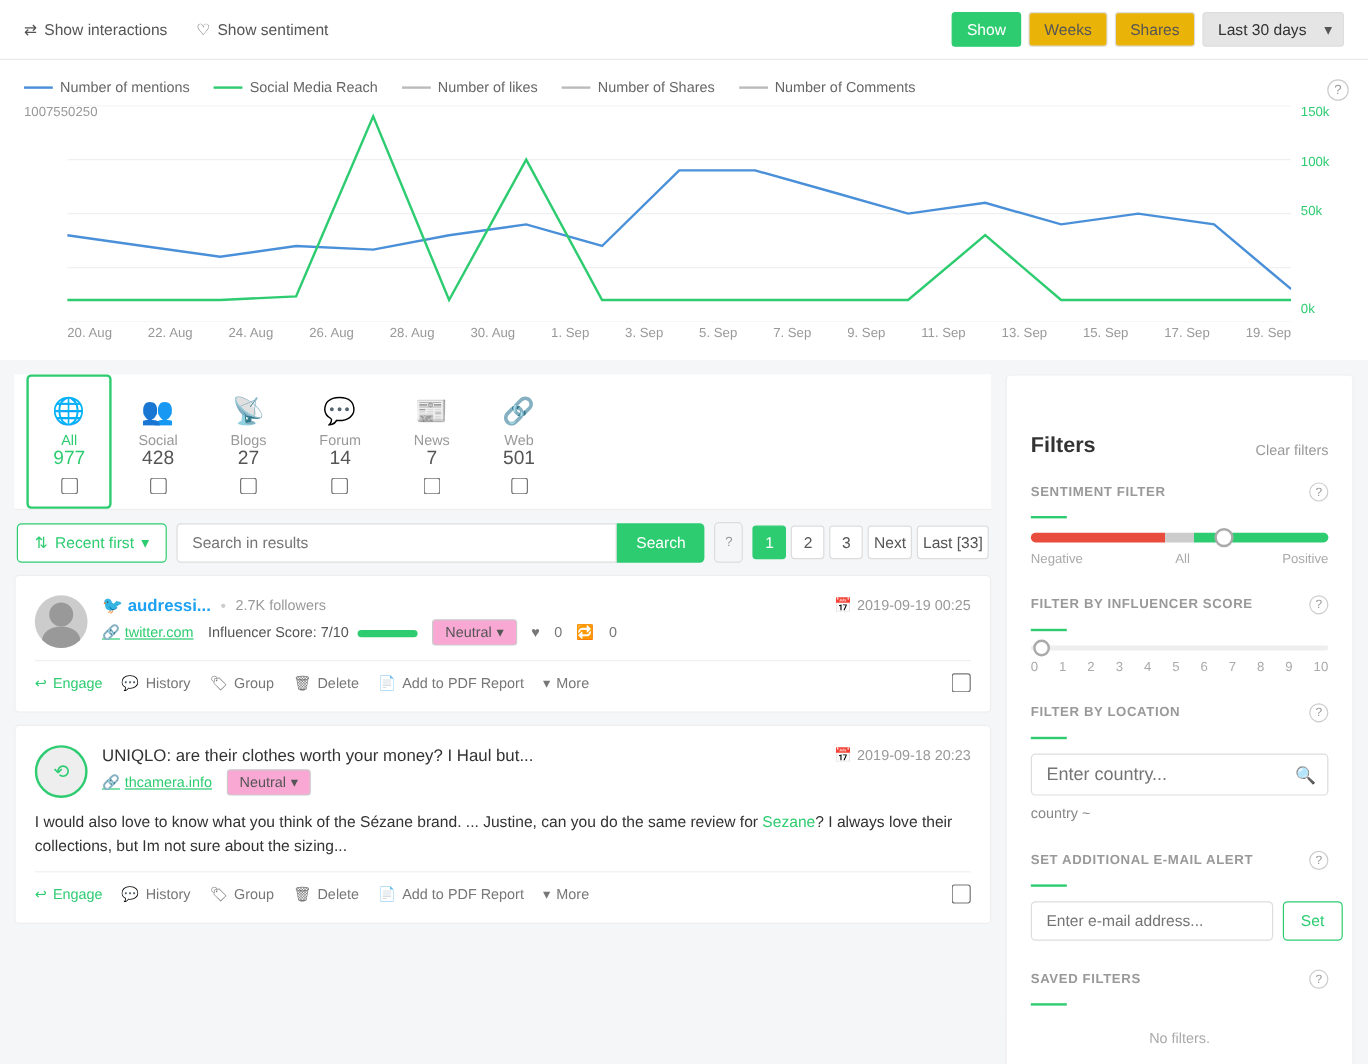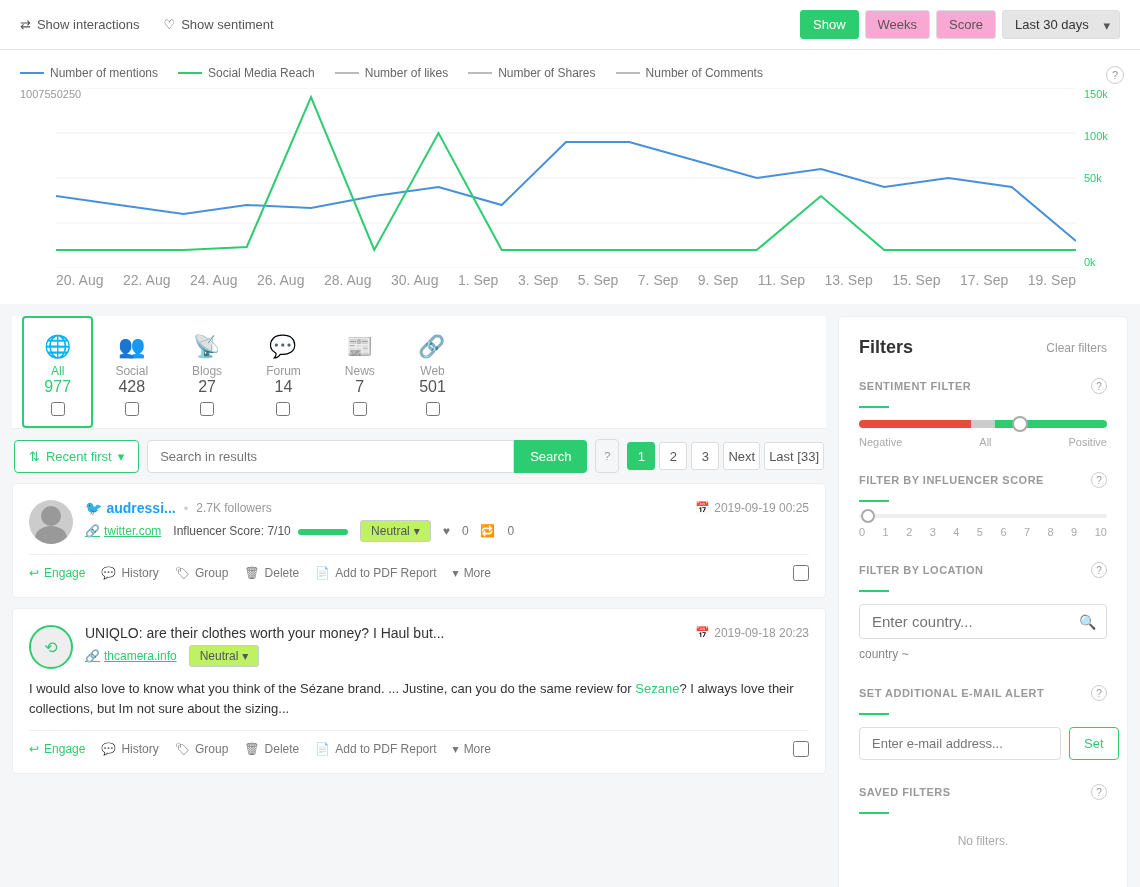--- a/index.html
+++ b/index.html
@@ -15,21 +15,21 @@
       border-bottom: 1px solid #e8e8e8;
     }
     .toolbar-left { display: flex; gap: 24px; align-items: center; }
     .toolbar-btn {
       display: flex; align-items: center; gap: 6px;
       background: none; border: none; cursor: pointer;
       font-size: 13px; color: #555;
     }
     .toolbar-right { display: flex; align-items: center; gap: 6px; }
     .period-btn {
-      border: 1px solid #ddd; background: #f9a8d4; padding: 6px 12px;
+      border: 1px solid #ddd; background: #eab308; padding: 6px 12px;
       cursor: pointer; font-size: 13px; color: #555; border-radius: 3px;
     }
     .period-btn.active { background: #2ecc71; color: #fff; border-color: #2ecc71; }
     .date-select {
       border: 1px solid #ddd; background: #e5e5e5; padding: 6px 30px 6px 12px;
       cursor: pointer; font-size: 13px; color: #333; border-radius: 3px;
       appearance: none; -webkit-appearance: none; position: relative;
     }
     .date-select-wrap { position: relative; }
     .date-select-wrap::after {
@@ -135,38 +135,38 @@
     .post-username { font-weight: 600; color: #1da1f2; font-size: 14px; display: flex; align-items: center; gap: 4px; }
     .twitter-icon { color: #1da1f2; font-size: 14px; }
     .post-followers { color: #999; font-size: 12px; }
     .post-source { color: #2ecc71; font-size: 12px; display: flex; align-items: center; gap: 4px; }
     .post-date-right { margin-left: auto; display: flex; align-items: center; gap: 4px; color: #999; font-size: 12px; }
     .influencer-row { display: flex; align-items: center; gap: 12px; margin-top: 4px; flex-wrap: wrap; }
     .influencer-score { font-size: 12px; color: #555; }
     .score-bar { display: inline-block; width: 50px; height: 6px; background: #2ecc71; border-radius: 3px; vertical-align: middle; margin-left: 4px; }
     .sentiment-badge {
       border: 1px solid #ccc; border-radius: 3px; padding: 3px 10px;
-      font-size: 12px; color: #555; background: #bef264; cursor: pointer;
+      font-size: 12px; color: #555; background: #f9a8d4; cursor: pointer;
       display: flex; align-items: center; gap: 4px;
     }
     .engagement-counts { display: flex; align-items: center; gap: 12px; font-size: 12px; color: #777; }
     .post-text { font-size: 13px; color: #333; line-height: 1.5; margin-bottom: 12px; }
     .post-text a { color: #2ecc71; text-decoration: none; }
     .post-actions { display: flex; align-items: center; gap: 16px; border-top: 1px solid #f0f0f0; padding-top: 10px; }
     .post-action-btn {
       display: flex; align-items: center; gap: 5px;
       background: none; border: none; cursor: pointer;
       font-size: 12px; color: #777; padding: 0;
     }
     .post-action-btn.engage { color: #2ecc71; }
     .post-action-checkbox { width: 16px; height: 16px; border: 1px solid #ccc; margin-left: auto; cursor: pointer; }
 
     
     .filters-panel { background: #fff; border-radius: 4px; padding: 20px; border: 1px solid #eee; }
-    .filters-header { display: flex; align-items: center; justify-content: space-between; margin-bottom: 20px; }
+    .filters-header { display: flex; align-items: flex-end; justify-content: space-between; margin-bottom: 20px; margin-top: 28px; }
     .filters-title { font-size: 18px; font-weight: 600; color: #333; }
     .clear-filters-btn { background: none; border: none; cursor: pointer; font-size: 12px; color: #999; }
 
     .filter-section { margin-bottom: 24px; }
     .filter-section-header { display: flex; align-items: center; justify-content: space-between; margin-bottom: 12px; }
     .filter-section-title { font-size: 11px; font-weight: 700; color: #999; letter-spacing: 0.5px; text-transform: uppercase; }
     .filter-help { width: 16px; height: 16px; border-radius: 50%; border: 1px solid #ccc;
       display: flex; align-items: center; justify-content: center; font-size: 10px; color: #999; cursor: pointer; }
     .filter-underline { height: 2px; background: #2ecc71; width: 30px; margin-bottom: 12px; }
 
@@ -219,21 +219,21 @@
       <span>Show interactions</span>
     </button>
     <button class="toolbar-btn">
       <span>♡</span>
       <span>Show sentiment</span>
     </button>
   </div>
   <div class="toolbar-right">
     <button class="period-btn active">Show</button>
     <button class="period-btn">Weeks</button>
-    <button class="period-btn">Score</button>
+    <button class="period-btn">Shares</button>
     <div class="date-select-wrap">
       <select class="date-select">
         <option>Last 30 days</option>
       </select>
     </div>
   </div>
 </div>
 
 <div class="chart-area">
   <div class="chart-legend">
@@ -277,21 +277,21 @@
         <line x1="0" y1="45" x2="1000" y2="45" stroke="#f0f0f0" stroke-width="1"></line>
         <line x1="0" y1="90" x2="1000" y2="90" stroke="#f0f0f0" stroke-width="1"></line>
         <line x1="0" y1="135" x2="1000" y2="135" stroke="#f0f0f0" stroke-width="1"></line>
         <line x1="0" y1="180" x2="1000" y2="180" stroke="#f0f0f0" stroke-width="1"></line>
 
         <polyline fill="none" stroke="#4a90d9" stroke-width="2" points="0,108 62,117 125,126 187,117 250,120 312,108 375,99 437,117 500,54 562,54 625,72 687,90 750,81 812,99 875,90 937,99 1000,153"></polyline>
 
         <polyline fill="none" stroke="#2ecc71" stroke-width="2" points="0,162 62,162 125,162 187,159 250,9 312,162 375,45 437,162 500,162 562,162 625,162 687,162 750,108 812,162 875,162 937,162 1000,162"></polyline>
       </svg>
 
-      <div style="display:flex;justify-content:space-between;font-size:14px;color:#999;padding-top:4px;text-align:center;">
+      <div style="display:flex;justify-content:space-between;font-size:11px;color:#999;padding-top:4px;text-align:center;">
         <span>20. Aug</span>
           <span>22. Aug</span>
           <span>24. Aug</span>
           <span>26. Aug</span>
         <span>28. Aug</span>
           <span>30. Aug</span>
           <span>1. Sep</span>
           <span>3. Sep</span>
         <span>5. Sep</span>
           <span>7. Sep</span>

